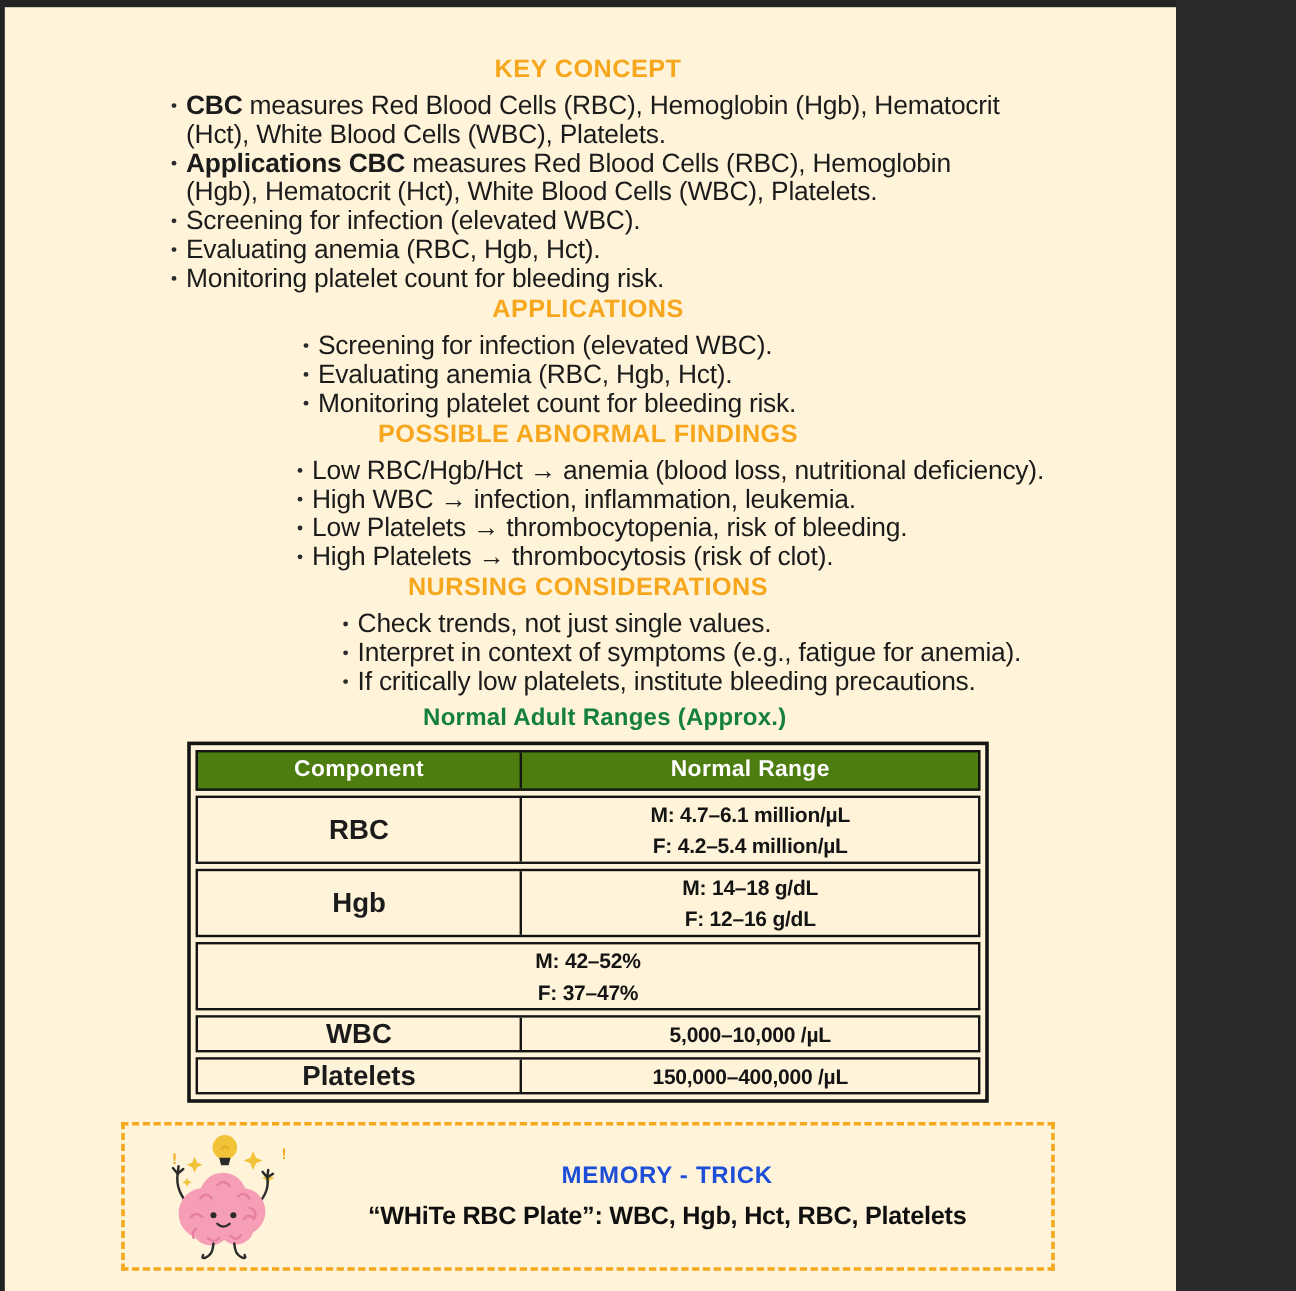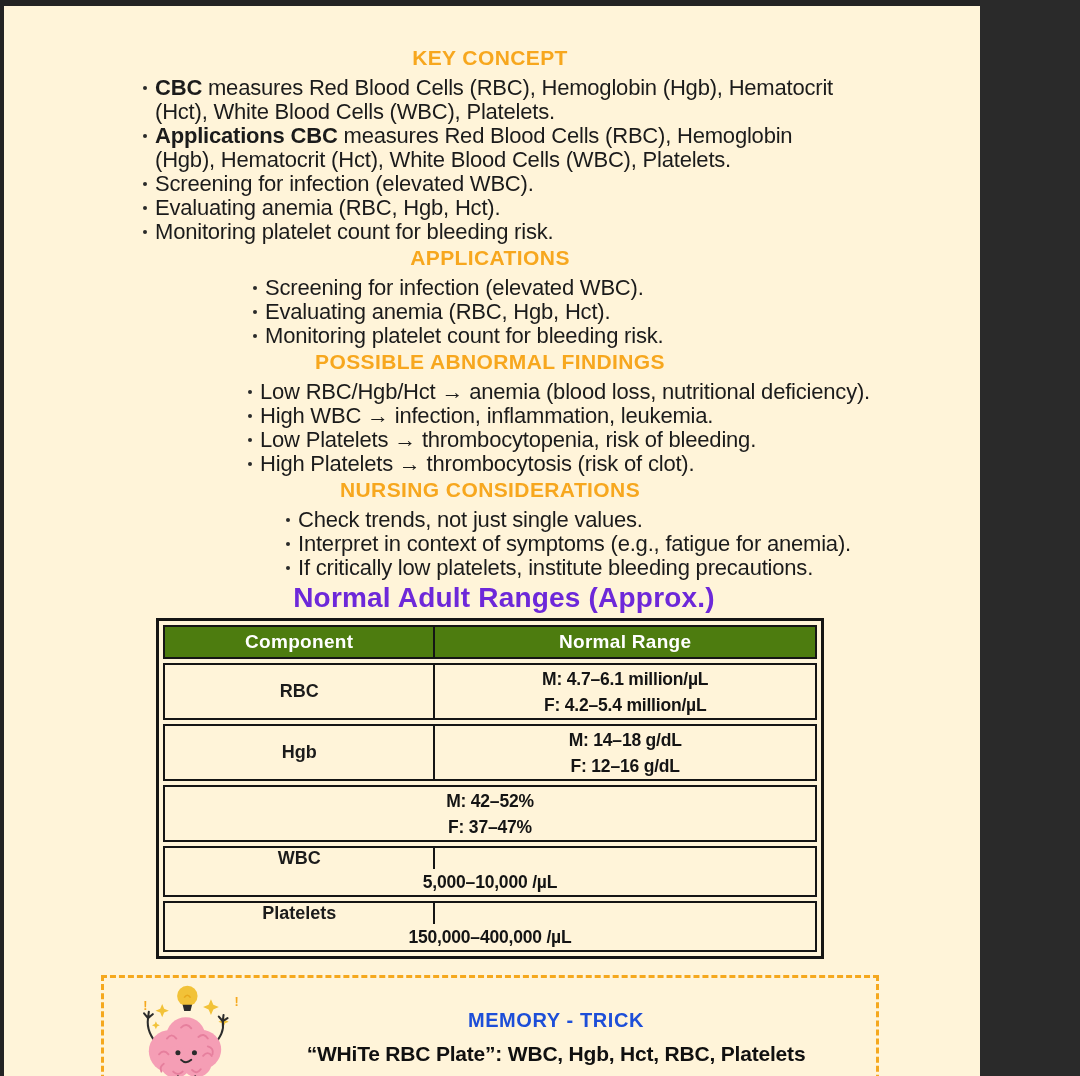--- a/index.html
+++ b/index.html
@@ -52,24 +52,24 @@
   }
   ul.bullets .b { font-weight: bold; }
   .indent-key   { margin-left: 142px; margin-right: 132px; }
   .indent-app   { margin-left: 252px; margin-right: 120px; }
   .indent-abn   { margin-left: 247px; margin-right: 100px; }
   .indent-nur   { margin-left: 285px; margin-right: 100px; }
 
   h1.table-title {
     margin-top: 2px;
     text-align: center;
-    font-size: 28px;
+    font-size: 20px;
     line-height: 32px;
     font-weight: bold;
-    color: #6d28d9;
+    color: #15803d;
     letter-spacing: 0.2px;
     padding-left: 28px;
   }
   .ranges-table {
     width: 668px;
     margin: 4px auto 0 auto;
     border: 3px solid #151515;
     padding: 4px;
   }
   .trow {
@@ -89,22 +89,22 @@
   .c1 { width: 41.6%; border-right: 2.5px solid #151515; }
   .c2 { flex: 1; }
   .thead { background: #4d7c0f; min-height: 34px; }
   .thead .cell {
     color: #ffffff;
     font-weight: bold;
     font-size: 19px;
     letter-spacing: 0.3px;
   }
   .row-2line { min-height: 57px; }
-  .row-1line { min-height: 31px; flex-direction: column; }
-  .comp { font-weight: bold; font-size: 18px; }
+  .row-1line { min-height: 31px; }
+  .comp { font-weight: bold; font-size: 23px; }
   .range-line { font-size: 17.5px; line-height: 26px; font-weight: bold; letter-spacing: -0.2px; color: #141414; }
 
   .memory-box {
     width: 778px;
     margin: 16px auto 0 auto;
     border: 3px dashed #F5A81E;
     display: flex;
     align-items: center;
     padding: 6px 18px 6px 22px;
     height: 124px;

